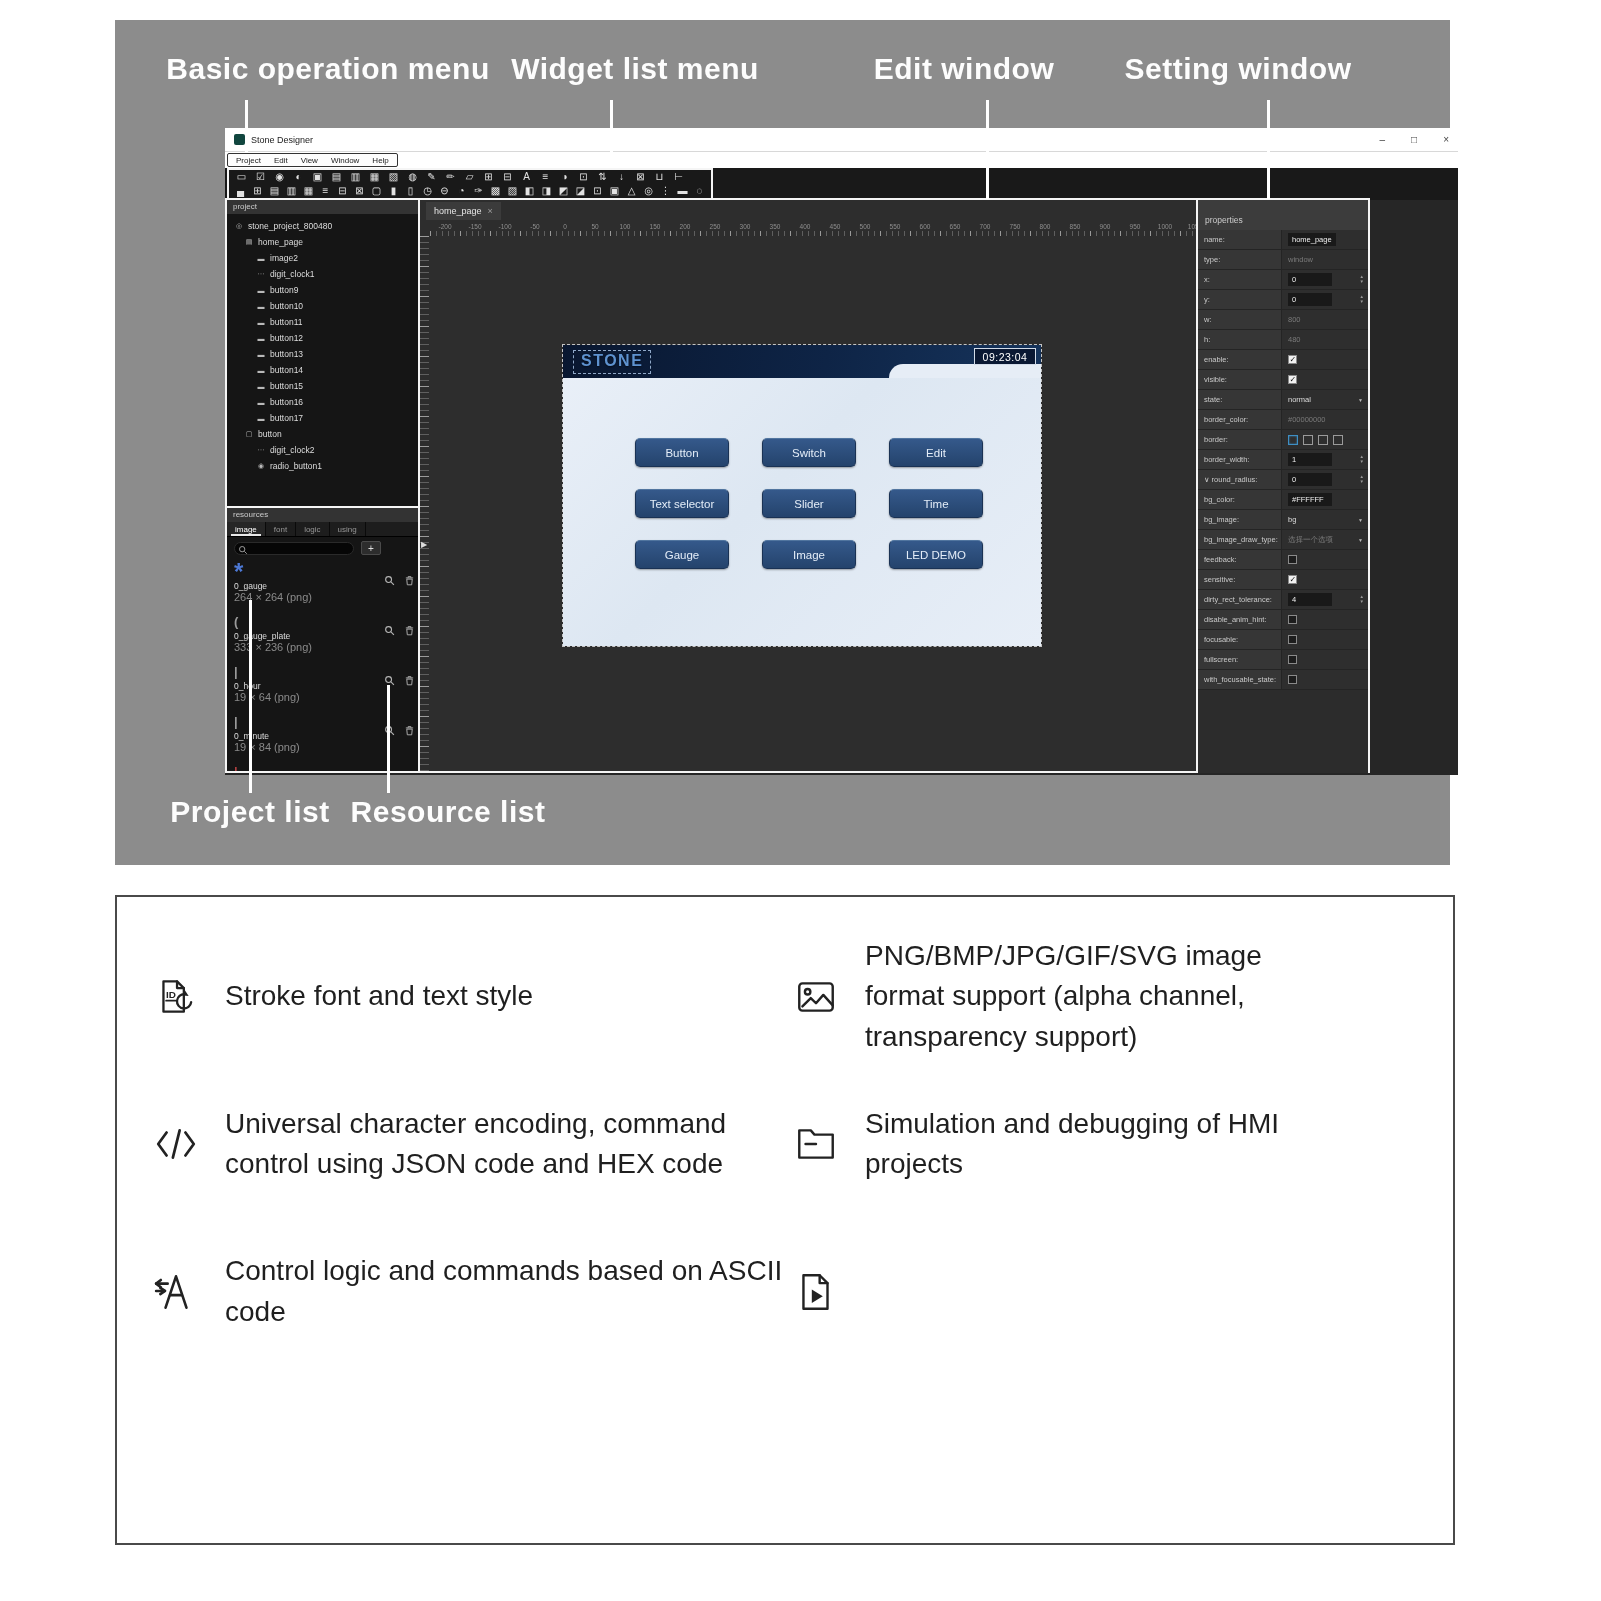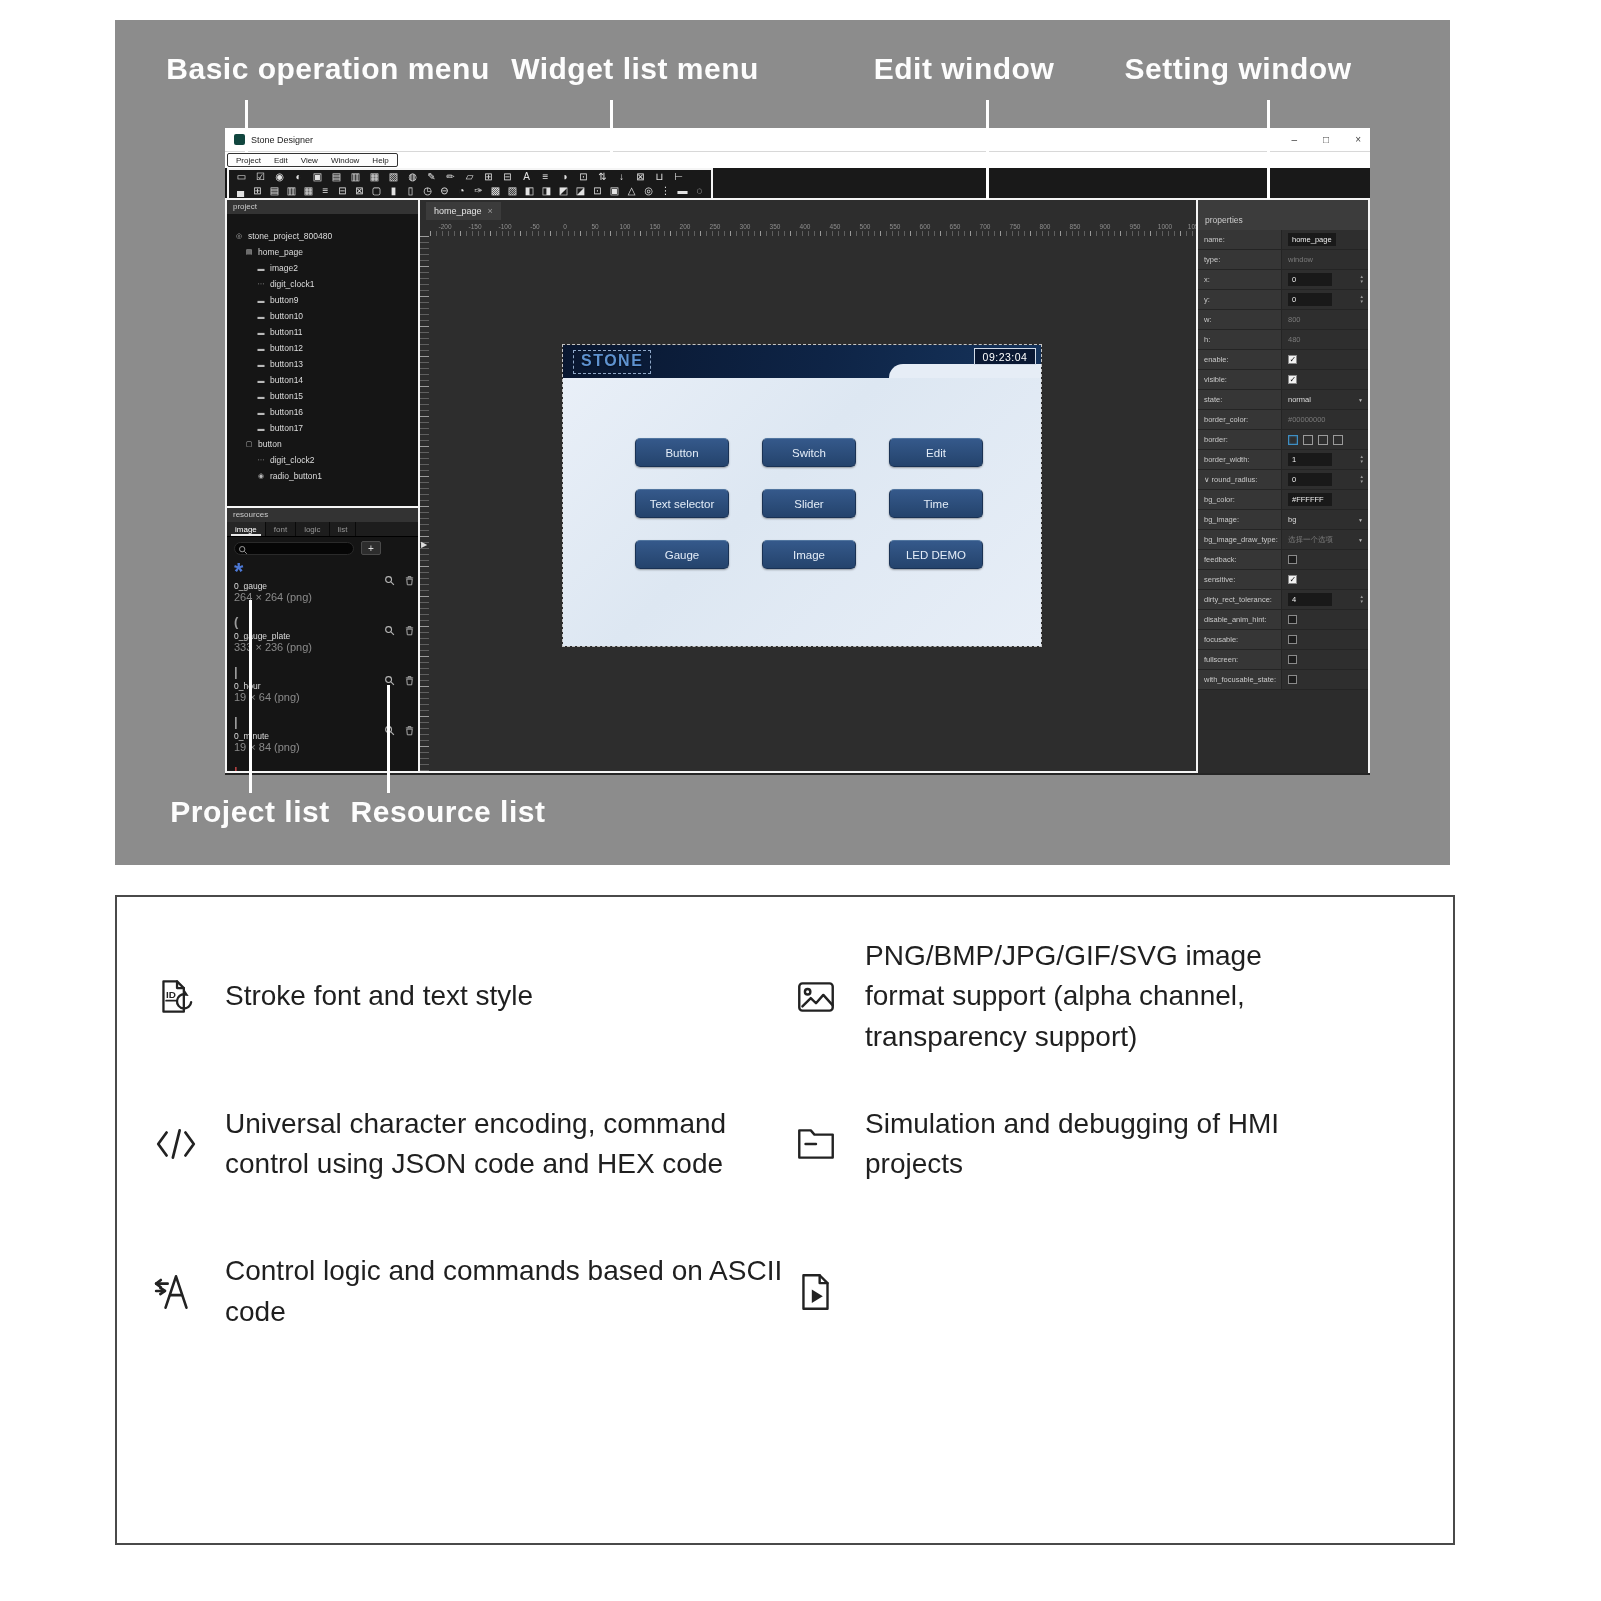--- a/index.html
+++ b/index.html
@@ -14,21 +14,21 @@
   .bottom-label{top:775px;}
   .bottom-label.b1{left:135px}.bottom-label.b2{left:333px}
   .leader{position:absolute;width:3px;background:#ffffff;z-index:30;}
   .ld1{left:130px;top:80px;height:52px}
   .ld2{left:495px;top:80px;height:68px}
   .ld3{left:871px;top:80px;height:99px}
   .ld4{left:1152px;top:80px;height:99px}
   .ld5{left:134px;top:580px;height:193px}
   .ld6{left:272px;top:665px;height:108px}
   
-  .window{position:absolute;left:110px;top:108px;width:1145px;height:647px;background:#262626;z-index:1;
+  .window{position:absolute;left:110px;top:108px;width:1233px;height:647px;background:#262626;z-index:1;
     font-size:8px;color:#ddd;}
   .titlebar{position:absolute;left:0;top:0;right:0;height:24px;background:#ffffff;color:#222;
     display:flex;align-items:center;gap:6px;padding:0 9px;border-bottom:1px solid #d8d8d8;}
   .app-icon{width:11px;height:11px;background:#11463f;border-radius:2px;}
   .title-text{font-size:9px;}
   .win-controls{margin-left:auto;display:flex;gap:26px;font-size:10px;color:#444;}
   .win-controls span{cursor:default;}
   .menubar{position:absolute;left:0;top:24px;right:0;height:16px;background:#ffffff;}
   .menu-wrap{position:absolute;left:2px;top:1px;height:14px;border:1px solid #333;border-radius:2px;
     display:flex;align-items:center;gap:13px;padding:0 8px;color:#222;font-size:8px;background:#fdfdfd;}
@@ -36,21 +36,21 @@
   .toolbox{position:absolute;left:2px;top:0;width:486px;height:32px;border:2px solid #f5f5f5;
     display:flex;flex-direction:column;justify-content:space-evenly;padding:0 3px;background:#191919;}
   .ticon-row{display:flex;}
   .ticon{flex:0 0 19px;height:12px;display:flex;align-items:center;justify-content:center;
     font-size:10px;color:#e2e2e2;line-height:1;}
   .ticon-row.r2 .ticon{flex:0 0 17px;}
   
   .panel-project{position:absolute;left:2px;top:72px;width:193px;height:306px;background:#151515;overflow:hidden;}
   .panel-resources{position:absolute;left:2px;top:380px;width:193px;height:263px;background:#151515;overflow:hidden;}
   .panel-header{height:14px;background:#333;color:#ccc;font-size:8px;padding:2px 6px;}
-  .tree{padding-top:14px;}
+  .tree{padding-top:4px;}
   .tree-item{height:16px;display:flex;align-items:center;gap:4px;font-size:8.5px;color:#ddd;}
   .tree-item.d0{padding-left:7px}.tree-item.d1{padding-left:17px}.tree-item.d2{padding-left:29px}
   .tree-icon{width:10px;text-align:center;font-size:7px;color:#b9b9b9;}
   .tabs{height:15px;display:flex;background:#1d1d1d;border-bottom:1px solid #000;}
   .tab{padding:0 8px;display:flex;align-items:center;font-size:8px;color:#969696;border-right:1px solid #0a0a0a;position:relative;}
   .tab.active{color:#fff;background:#262626;}
   .tab.active::after{content:"";position:absolute;left:4px;right:4px;bottom:0;height:2px;background:#e8e8e8;}
   .search-row{height:22px;display:flex;align-items:center;gap:7px;padding:0 7px;}
   .search-box{position:relative;}
   .search-box svg{position:absolute;left:4px;top:3px;}
@@ -391,21 +391,21 @@
     <div class="panel-resources">
       <div class="panel-header">resources</div>
       <div class="tabs">
 
           <div class="tab active">image</div>
 
           <div class="tab">font</div>
 
           <div class="tab">logic</div>
 
-          <div class="tab">list</div>
+          <div class="tab">using</div>
         </div>
       <div class="search-row">
         <div class="search-box">
           <svg width="10" height="10" viewBox="0 0 12 12">
             <circle cx="5" cy="5" r="3.2" fill="none" stroke="#9a9a9a" stroke-width="1.2"></circle>
             <line x1="7.6" y1="7.6" x2="10.5" y2="10.5" stroke="#9a9a9a" stroke-width="1.2"></line>
           </svg>
           <input class="search-input" type="text" style="">
         </div>
         <div class="add-btn">+</div>

